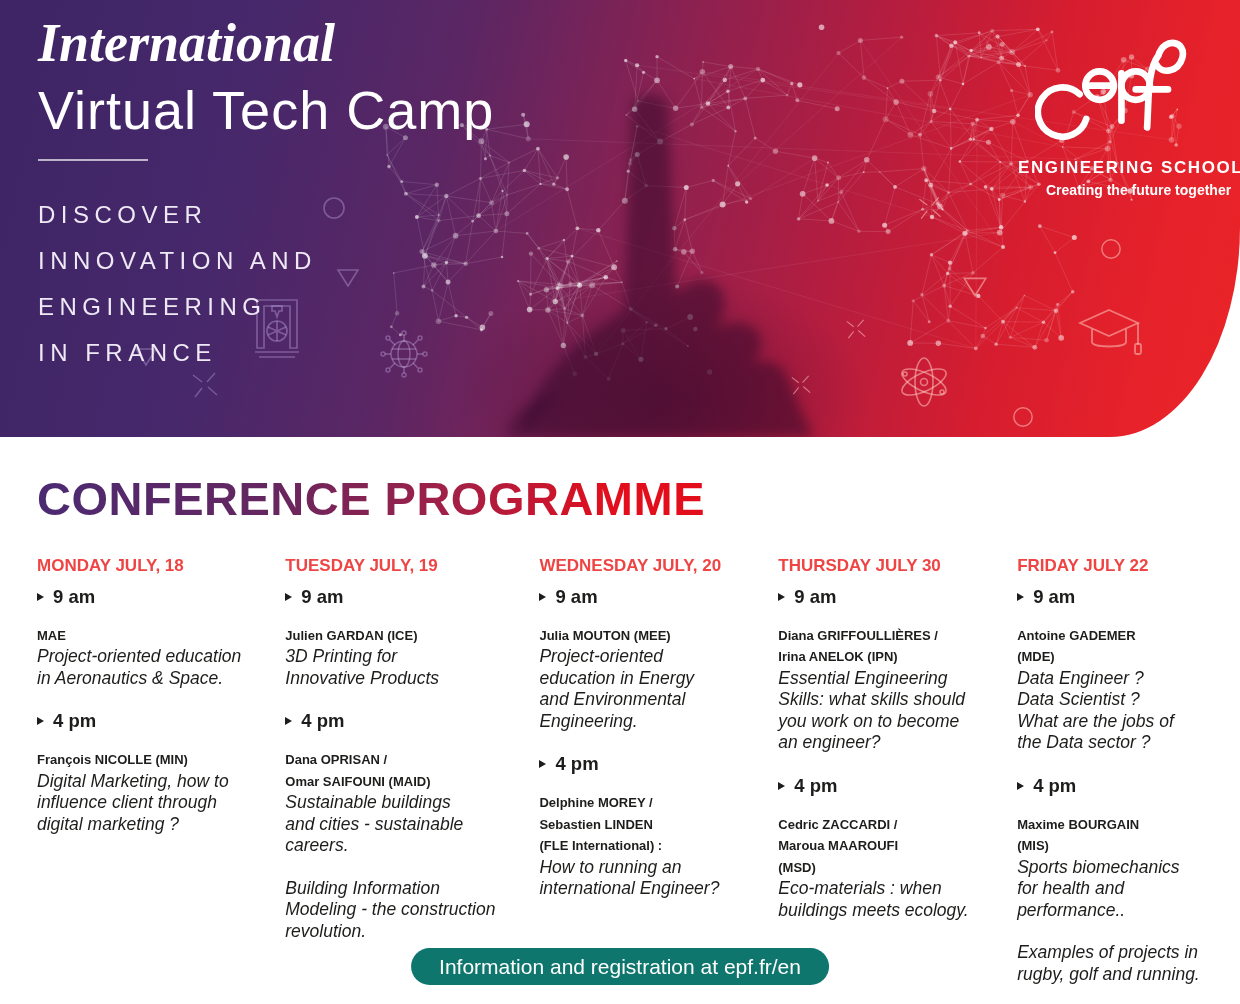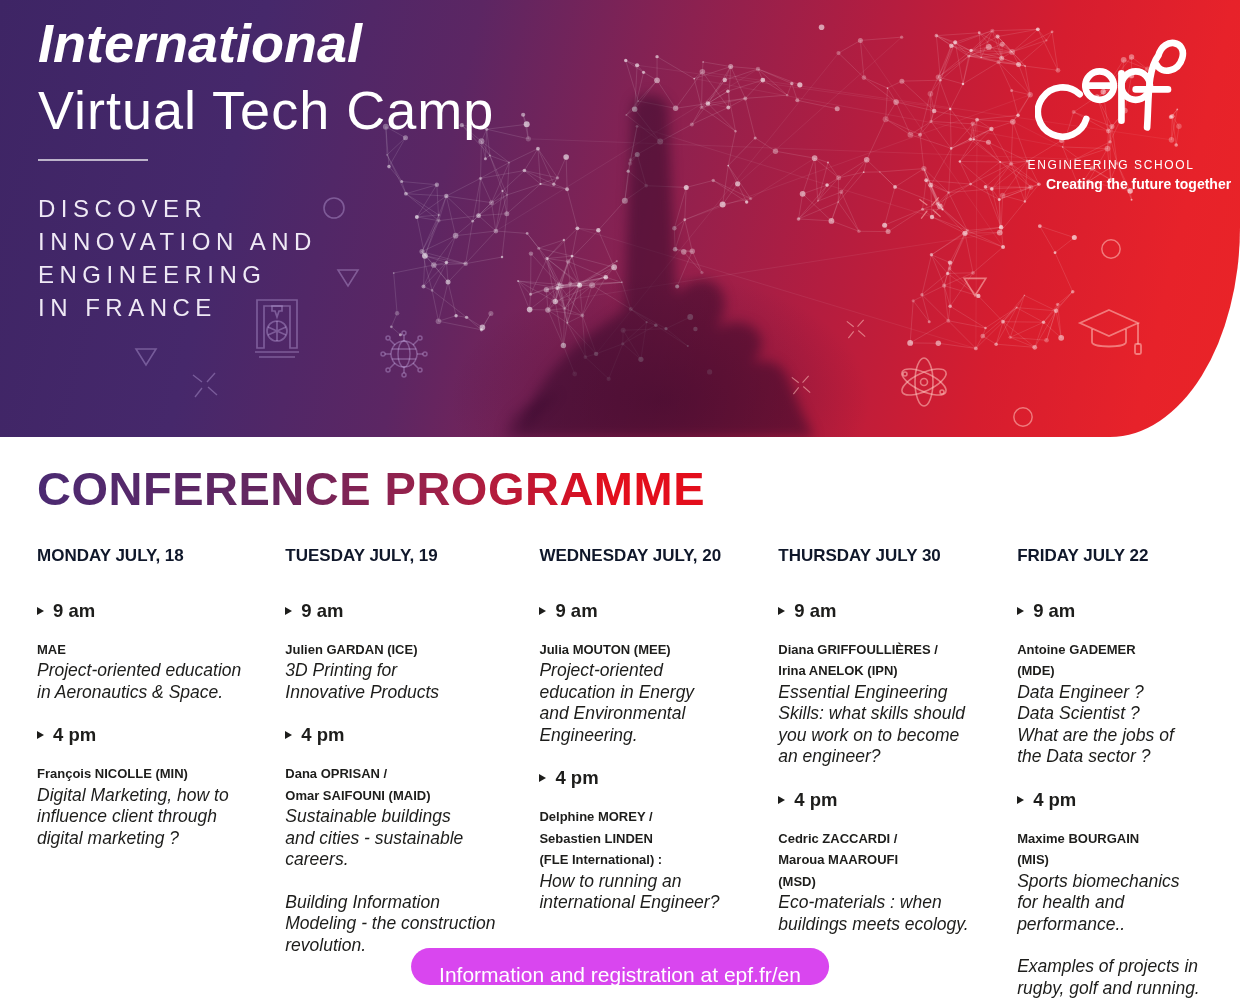--- a/index.html
+++ b/index.html
@@ -15,57 +15,57 @@
   }
   .hero-shade {
     position:absolute; left:380px; top:230px; width:560px; height:340px;
     background:radial-gradient(closest-side, rgba(55,8,44,.42), rgba(55,8,44,0) 75%);
     pointer-events:none;
   }
   #net { position:absolute; left:0; top:0; width:1240px; height:437px; }
   .hand { position:absolute; left:0; top:0; width:1240px; height:437px; filter:blur(6px); }
 
   .hero-copy { position:absolute; left:38px; top:12px; color:#fff; }
-  .hero-title1 { font-family:Liberation Sans, sans-serif; font-style:italic; font-weight:700; font-size:54px; line-height:1.15; }
+  .hero-title1 { font-family:Liberation Serif, serif; font-style:italic; font-weight:700; font-size:54px; line-height:1.15; }
   .hero-title2 { font-weight:400; font-size:54px; line-height:1.0; letter-spacing:1px; margin-top:9px; }
   .hero-rule { width:110px; height:2px; background:rgba(255,255,255,.65); margin-top:22px; }
-  .hero-tagline { margin-top:31px; font-size:24px; font-weight:400; letter-spacing:5.5px; line-height:33px; color:#efe9f5; white-space:pre; }
+  .hero-tagline { margin-top:31px; font-size:24px; font-weight:400; letter-spacing:5.5px; line-height:46px; color:#efe9f5; white-space:pre; }
 
   .logo-block { position:absolute; right:36px; top:28px; width:186px; text-align:center; color:#fff; }
   .logo-mark { display:block; margin:0 auto; }
-  .logo-line1 { font-size:12px; letter-spacing:1.6px; font-weight:400; margin-top:10px; white-space:nowrap; }
+  .logo-line1 { font-size:17px; letter-spacing:1.6px; font-weight:700; margin-top:10px; white-space:nowrap; }
   .logo-line2 { font-size:14px; font-weight:700; margin-top:4px; white-space:nowrap;margin-left:28px; }
 
   .deco { position:absolute; }
   .deco-l { color:rgba(220,196,252,.33); }
   .deco-r { color:rgba(255,196,190,.55); }
   .deco svg { display:block; }
 
   
-  .main { position:absolute; left:0; top:437px; width:1240px; height:567px; padding:26px 28px 0 37px; }
+  .main { position:absolute; left:0; top:437px; width:1240px; height:567px; padding:36px 28px 0 37px; }
   .prog-title {
     font-size:47px; font-weight:800; letter-spacing:.5px; line-height:1.12;
     background:linear-gradient(90deg,#4b2a72 0%,#65265f 35%,#a22047 62%,#e30e1c 86%);
     -webkit-background-clip:text; background-clip:text; color:transparent; -webkit-text-fill-color:transparent;
     display:inline-block; margin-bottom:30px;
   }
   .days { display:grid; grid-template-columns:repeat(5,1fr); column-gap:44px; }
-  .day-title { color:#0f172a; font-size:17px; font-weight:700; margin-bottom:34px; white-space:pre; }
+  .day-title { color:#ef4444; font-size:17px; font-weight:700; margin-bottom:10px; white-space:pre; }
   .time-row { display:flex; align-items:center; font-size:18.5px; font-weight:700; color:#1d1d1b; margin-bottom:17px; }
   .tri { width:0; height:0; border-left:7px solid #1d1d1b; border-top:4.5px solid transparent; border-bottom:4.5px solid transparent; margin-right:9px; }
   .speaker { font-size:13px; font-weight:700; color:#1d1d1b; line-height:21.5px; white-space:pre; }
   .desc { font-size:17.5px; font-style:italic; color:#1d1d1b; line-height:21.5px; white-space:pre; }
   .desc + .desc { margin-top:21px; }
   .session { margin-bottom:21px; }
 
   
   .pill {
     position:absolute; left:50%; top:948px; transform:translateX(-50%);
-    background:#d946ef; color:#fff; border-radius:19px; height:37px; line-height:37px;
-    padding:8px 28px; font-size:21px; font-weight:400; white-space:nowrap; border:none;
+    background:#0f766e; color:#fff; border-radius:19px; height:37px; line-height:37px;
+    padding:0 28px; font-size:21px; font-weight:400; white-space:nowrap; border:none;
   }
 </style>
 </head>
 <body>
 
 <div class="poster">
 
   <header class="hero">
 
     <svg id="net" viewBox="0 0 1240 437">

